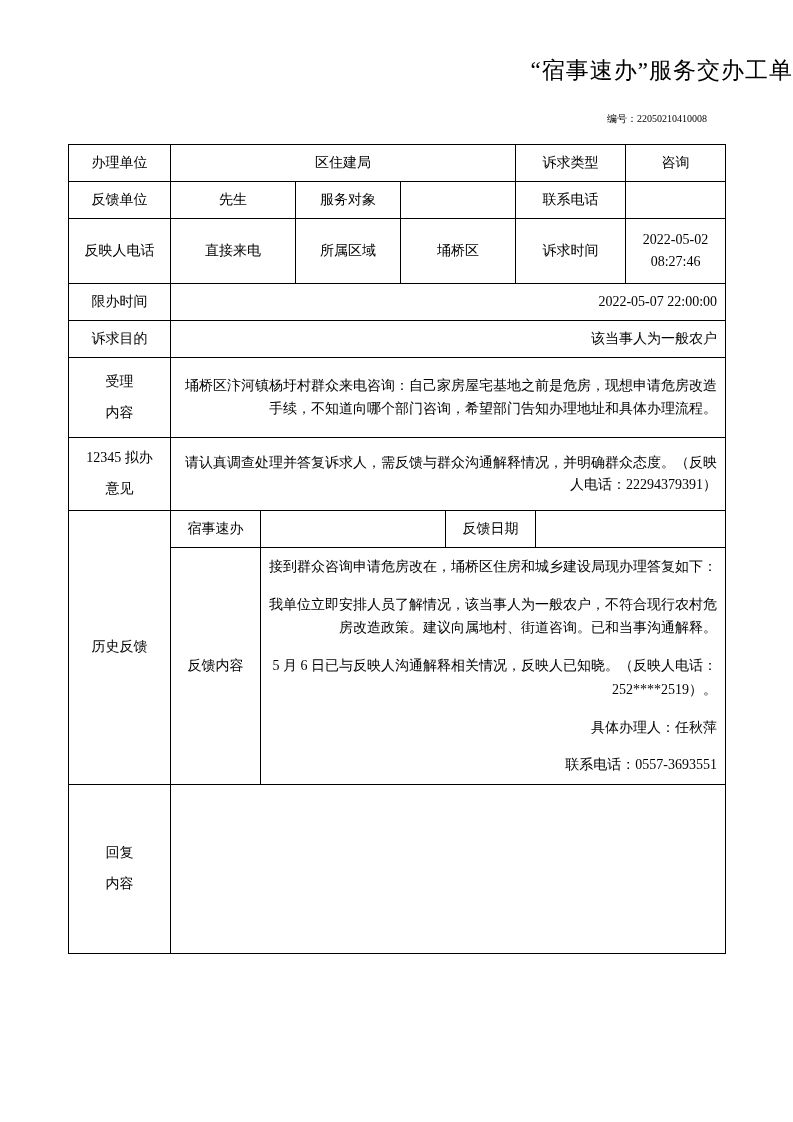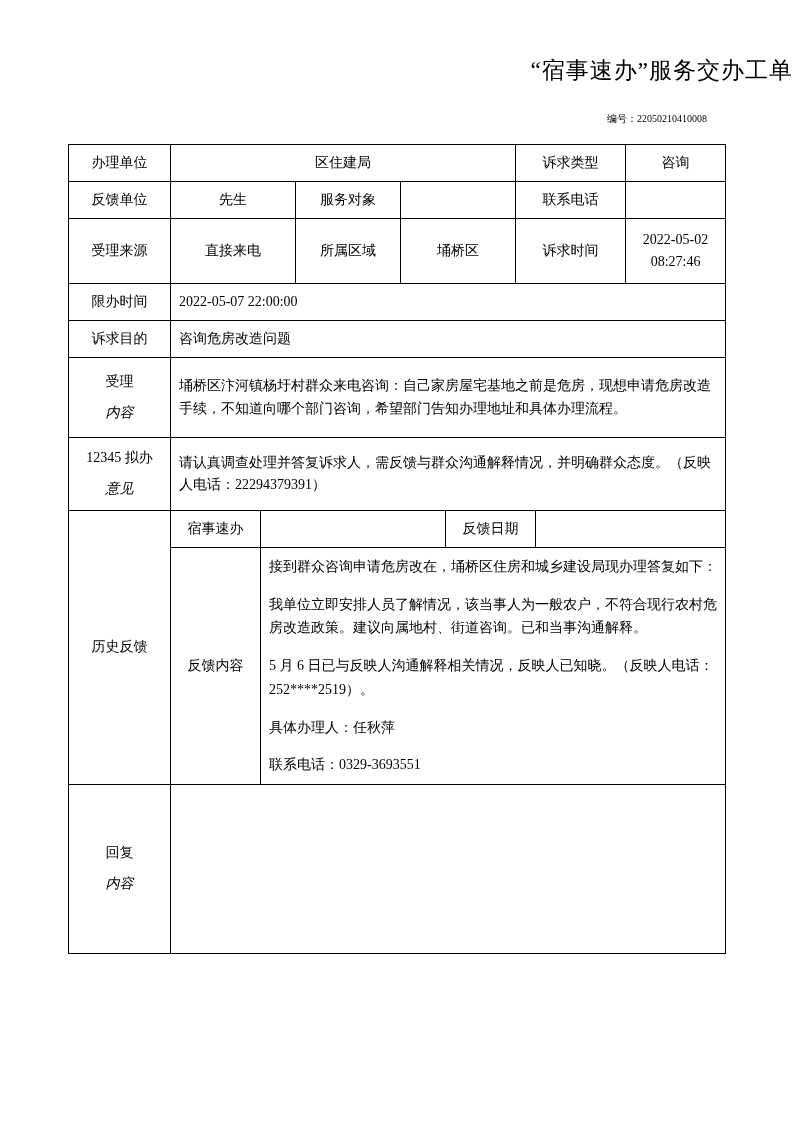--- a/index.html
+++ b/index.html
@@ -36,30 +36,30 @@
     font-size: 14px;
   }
   table.form td {
     border: 1px solid #000;
     padding: 4px 8px;
     vertical-align: middle;
     word-break: break-all;
     line-height: 1.6;
   }
   td.c { text-align: center; }
-  td.l { text-align: left; }
+  td.l { text-align: right; }
   td.top { vertical-align: top; }
   tr.h37 { height: 37px; }
   tr.h65 { height: 65px; }
   tr.h80 { height: 80px; }
   tr.h73 { height: 73px; }
   tr.h237 { height: 237px; }
   tr.h183 { height: 169px; padding-left: 32px; }
   .two-line div { line-height: 1.2; }
-  .two-line div + div { margin-top: 14px; font-style: italic; }
+  .two-line div + div { margin-top: 14px; }
   .fb-p { margin: 0 0 14px 0; line-height: 1.7; }
   .fb-p:last-child { margin-bottom: 0; }
   .time-cell div { line-height: 1.6; }
 </style>
 </head>
 <body>
 
 <div class="page">
 
   <div class="title">“宿事速办”服务交办工单</div>
@@ -90,39 +90,39 @@
     <tr class="h37">
       <td class="c">反馈单位</td>
       <td class="c" colspan="2">先生</td>
       <td class="c">服务对象</td>
       <td class="c" colspan="2"></td>
       <td class="c" colspan="2">联系电话</td>
       <td class="c"></td>
     </tr>
 
     <tr class="h65">
-      <td class="c">受理来源</td>
+      <td class="c">反映人电话</td>
       <td class="c" colspan="2">直接来电</td>
       <td class="c">所属区域</td>
       <td class="c" colspan="2">埇桥区</td>
       <td class="c" colspan="2">诉求时间</td>
       <td class="c time-cell">
         <div>2022-05-02</div>
         <div>08:27:46</div>
       </td>
     </tr>
 
     <tr class="h37">
       <td class="c">限办时间</td>
       <td class="l" colspan="8">2022-05-07 22:00:00</td>
     </tr>
 
     <tr class="h37">
       <td class="c">诉求目的</td>
-      <td class="l" colspan="8">咨询危房改造问题</td>
+      <td class="l" colspan="8">该当事人为一般农户</td>
     </tr>
 
     <tr class="h80">
       <td class="c two-line">
         <div>受理</div>
         <div>内容</div>
       </td>
       <td class="l" colspan="8">埇桥区汴河镇杨圩村群众来电咨询：自己家房屋宅基地之前是危房，现想申请危房改造手续，不知道向哪个部门咨询，希望部门告知办理地址和具体办理流程。</td>
     </tr>
 
@@ -142,21 +142,21 @@
       <td class="c" colspan="2"></td>
     </tr>
 
     <tr class="h237">
       <td class="c">反馈内容</td>
       <td class="l top" colspan="7">
         <p class="fb-p">接到群众咨询申请危房改在，埇桥区住房和城乡建设局现办理答复如下：</p>
         <p class="fb-p">我单位立即安排人员了解情况，该当事人为一般农户，不符合现行农村危房改造政策。建议向属地村、街道咨询。已和当事沟通解释。</p>
         <p class="fb-p">5 月 6 日已与反映人沟通解释相关情况，反映人已知晓。（反映人电话：252****2519）。</p>
         <p class="fb-p">具体办理人：任秋萍</p>
-        <p class="fb-p">联系电话：0329-3693551</p>
+        <p class="fb-p">联系电话：0557-3693551</p>
       </td>
     </tr>
 
     <tr class="h183">
       <td class="c two-line">
         <div>回复</div>
         <div>内容</div>
       </td>
       <td class="l top" colspan="8"></td>
     </tr>

